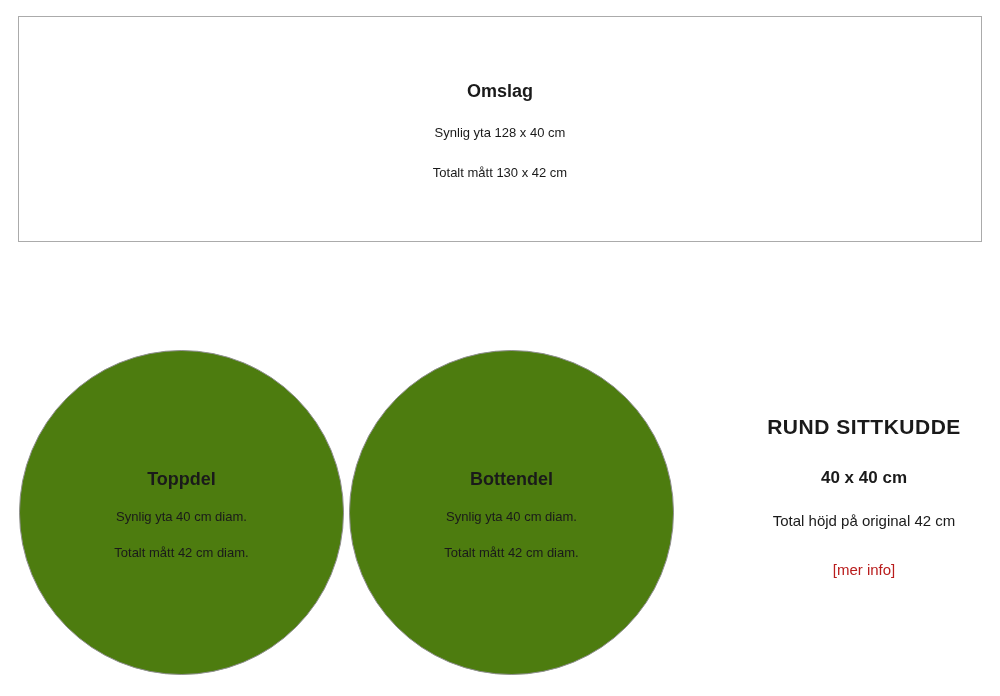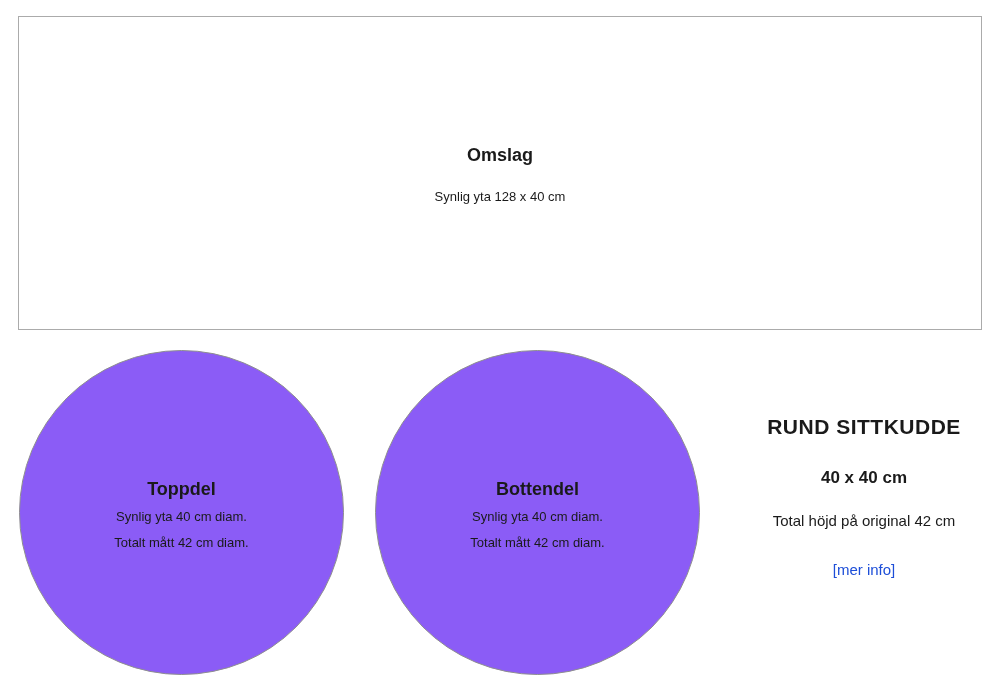--- a/index.html
+++ b/index.html
@@ -11,21 +11,21 @@
     color: #1a1a1a;
     overflow: hidden;
     position: relative;
   }
   .stage { position: absolute; inset: 0; }
 
   
   .cover {
     position: absolute;
     left: 18px; top: 16px;
-    width: 964px; height: 314px;
+    width: 964px; height: 226px;
     border: 1px solid #ababab;
     background: #ffffff;
     display: flex;
     flex-direction: column;
     align-items: center;
     justify-content: center;
     gap: 22px;
     padding-top: 4px;
     text-align: center;
   }
@@ -38,31 +38,31 @@
     font-size: 13px;
     line-height: 18px;
   }
 
   
   .circle {
     position: absolute;
     width: 325px; height: 325px;
     border: 1px solid #8f8f8f;
     border-radius: 50%;
-    background: #8b5cf6;
+    background: #4d7c0f;
     display: flex;
     flex-direction: column;
     align-items: center;
     justify-content: center;
-    gap: 8px;
+    gap: 18px;
     padding-top: 6px;
     text-align: center;
   }
   .circle-top    { left: 19px;  top: 350px; }
-  .circle-bottom { left: 375px; top: 350px; }
+  .circle-bottom { left: 349px; top: 350px; }
 
   
   .product {
     position: absolute;
     left: 719px; top: 415px;
     width: 290px;
     text-align: center;
   }
   .product-name {
     font-size: 21px;
@@ -79,33 +79,34 @@
   }
   .product-details {
     font-size: 15px;
     line-height: 19px;
     margin-bottom: 31px;
   }
   .more-info {
     display: inline-block;
     font-size: 15px;
     line-height: 18px;
-    color: #1d4ed8;
+    color: #b91c1c;
     text-decoration: none;
     cursor: pointer;
   }
 </style>
 </head>
 <body>
 
 <div class="stage">
 
   <div class="cover">
     <div class="part-title">Omslag</div>
     <div class="part-line">Synlig yta 128 x 40 cm</div>
+    <div class="part-line">Totalt mått 130 x 42 cm</div>
   </div>
 
   <div class="circle circle-top">
     <div class="part-title">Toppdel</div>
     <div class="part-line">Synlig yta 40 cm diam.</div>
     <div class="part-line">Totalt mått 42 cm diam.</div>
   </div>
 
   <div class="circle circle-bottom">
     <div class="part-title">Bottendel</div>

